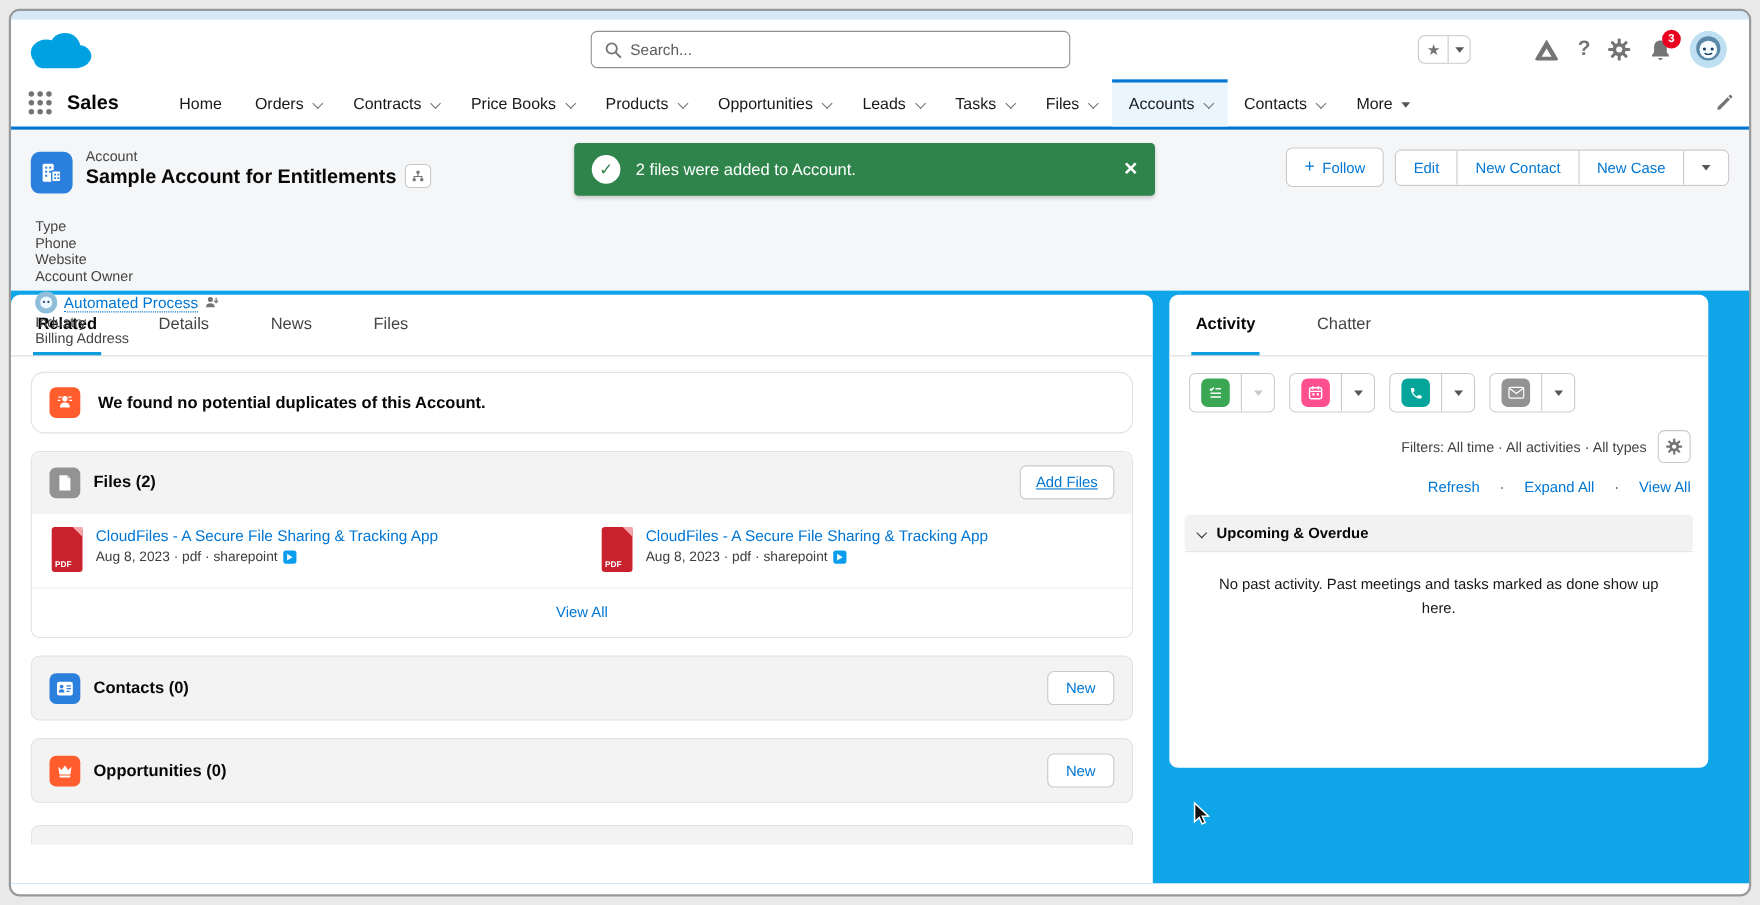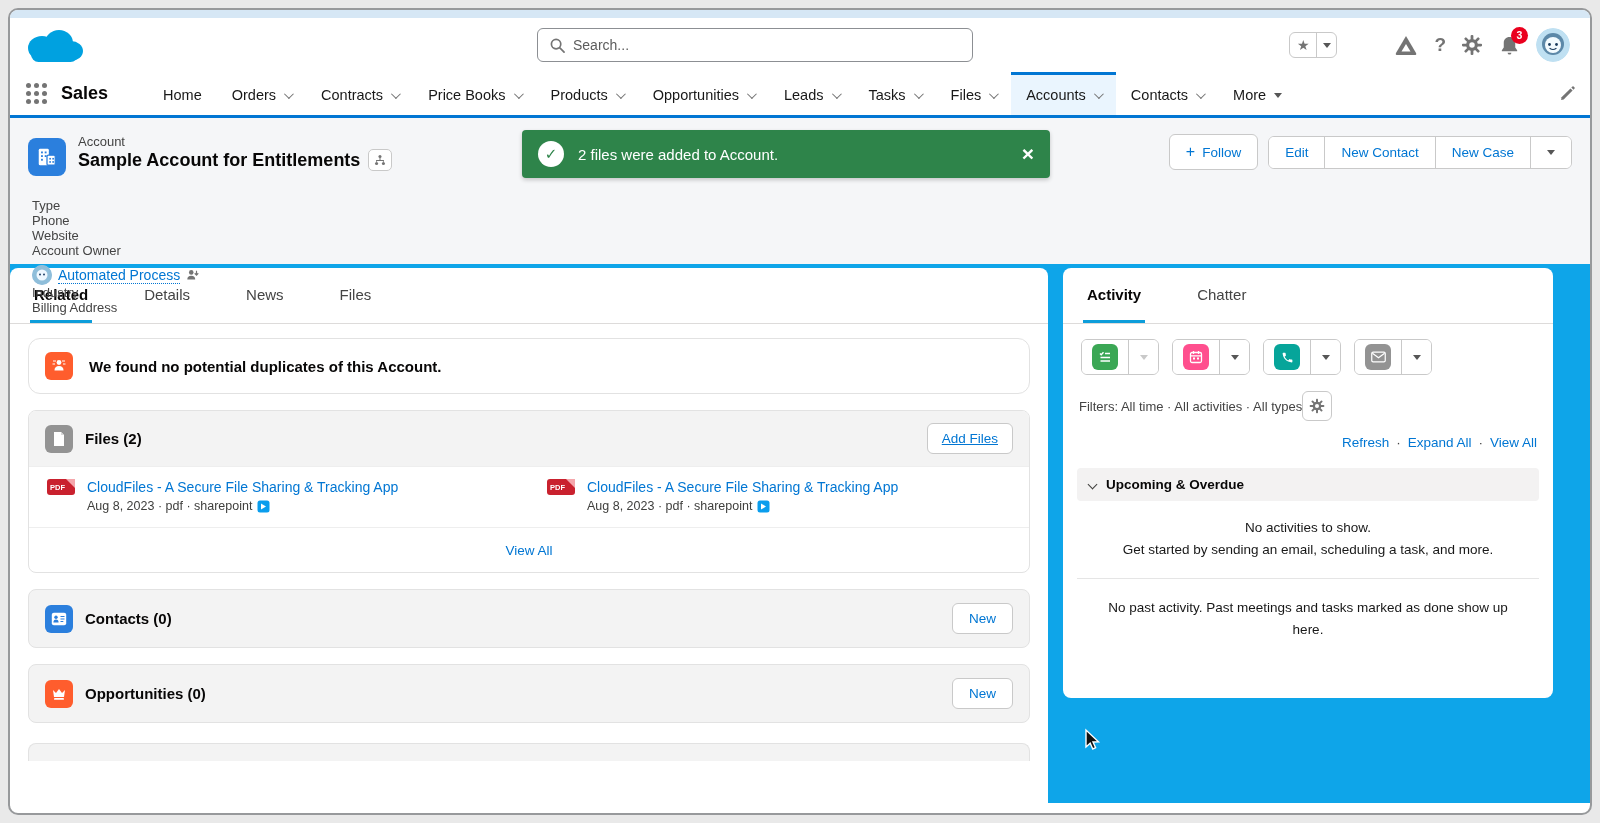--- a/index.html
+++ b/index.html
@@ -91,21 +91,21 @@
     display:flex; align-items:center; gap:16px; }
   .sq-icon { border-radius:6px; display:flex; align-items:center; justify-content:center; flex:none; }
   .dup-text { font-size:15px; font-weight:700; color:#080707; }
 
   .rel-card { margin:16px 18px; border:1px solid #e2e2e2; border-radius:8px; overflow:hidden; }
   .rel-head { background:#f3f3f3; padding:12px 16px; display:flex; align-items:center; gap:12px; }
   .rel-title { font-size:15px; font-weight:700; color:#080707; }
   .rel-head .btn { margin-left:auto; padding:7px 14px;text-decoration:underline; }
   .file-rows { display:grid; grid-template-columns:1fr 1fr; background:#fff; border-top:1px solid #eee; }
   .file-row { display:flex; gap:12px; padding:12px 16px 14px 18px; }
-  .pdf-icon { width:28px; height:16px; position:relative; background:#c9212e; border-radius:3px; flex:none; }
+  .pdf-icon { width:28px; height:41px; position:relative; background:#c9212e; border-radius:3px; flex:none; }
   .pdf-icon::after { content:""; position:absolute; top:0; right:0; border-style:solid;
     border-width:0 9px 9px 0; border-color:transparent #f5a6ab transparent transparent; }
   .pdf-label { position:absolute; bottom:3px; left:3px; color:#fff; font-size:7.5px; font-weight:700; }
   .file-link { color:#0176d3; font-size:14px; cursor:pointer; text-decoration:none; display:block; margin-bottom:4px; }
   .file-meta { font-size:12.5px; color:#3e3e3c; display:flex; align-items:center; gap:5px; }
   .view-all-row { border-top:1px solid #eee; text-align:center; padding:13px 0; }
   .link { color:#0176d3; font-size:13.5px; cursor:pointer; text-decoration:none; }
 
   .collapsed-card { margin:16px 18px; background:#f3f3f3; border:1px solid #e2e2e2; border-radius:8px;
     padding:13px 16px; display:flex; align-items:center; gap:12px; }
@@ -114,25 +114,25 @@
     border-bottom:none; border-radius:8px 8px 0 0; }
 
   
   .composer { display:flex; gap:13px; padding:15px 18px 12px; }
   .comp-group { display:flex; border:1px solid #c9c9c9; border-radius:6px; overflow:hidden; height:36px; }
   .comp-main { width:46px; display:flex; align-items:center; justify-content:center; background:#fff;
     border:none; cursor:pointer; }
   .comp-dd { width:30px; display:flex; align-items:center; justify-content:center; background:#fff;
     border:none; border-left:1px solid #c9c9c9; cursor:pointer; }
   .caret-light { border-top-color:#c9c9c9; }
-  .filters-row { display:flex; align-items:center; padding:4px 16px 0; }
+  .filters-row { display:flex; align-items:center; justify-content:flex-end; gap:10px; padding:4px 16px 0; }
   .filters-text { font-size:13px; color:#444; }
   .sq-btn { width:30px; height:30px; border:1px solid #c9c9c9; border-radius:6px; background:#fff;
     display:flex; align-items:center; justify-content:center; cursor:pointer; }
-  .links-row { display:flex; justify-content:flex-end; align-items:center; gap:7px; padding:14px 16px 12px; font-size:13.5px; }
+  .links-row { display:flex; justify-content:flex-end; align-items:center; gap:18px; padding:14px 16px 12px; font-size:13.5px; }
   .dot-sep { color:#444; }
   .section-bar { margin:6px 14px 0; background:#f3f2f2; border-radius:4px; padding:9px 12px;
     display:flex; align-items:center; gap:10px; cursor:pointer; }
   .section-title { font-size:13.5px; font-weight:700; color:#080707; }
   .empty-upcoming { text-align:center; font-size:13.5px; color:#181818; line-height:1.6; padding:16px 30px 18px; }
   .rc-divider { border:none; border-top:1px solid #e5e5e5; margin:0 14px; }
   .empty-past { text-align:center; font-size:13.5px; color:#181818; line-height:1.6; padding:18px 44px; }
 
   .cursor { position:absolute; left:1072px; top:718px; z-index:20; pointer-events:none; }
 </style>
@@ -576,24 +576,20 @@
         <a class="link">Expand All</a>
         <span class="dot-sep">·</span>
         <a class="link">View All</a>
       </div>
 
       <div class="section-bar">
         <span class="chev" style="border-color:#3e3e3c; transform:rotate(45deg);"></span>
         <span class="section-title">Upcoming &amp; Overdue</span>
       </div>
 
-      <div class="empty-upcoming">
-        <div>No activities to show.</div>
-        <div>Get started by sending an email, scheduling a task, and more.</div>
-      </div>
 
       <hr class="rc-divider">
 
       <div class="empty-past">No past activity. Past meetings and tasks marked as done show up here.</div>
     </div>
   </section>
 
   <svg class="cursor" width="20" height="24" viewBox="0 0 20 24">
     <path d="M4 2 L4 19 L8.2 15.2 L10.8 21 L13.6 19.7 L11 14 L16.5 13.8 Z" fill="#111" stroke="#fff" stroke-width="1.4"></path>
   </svg>

